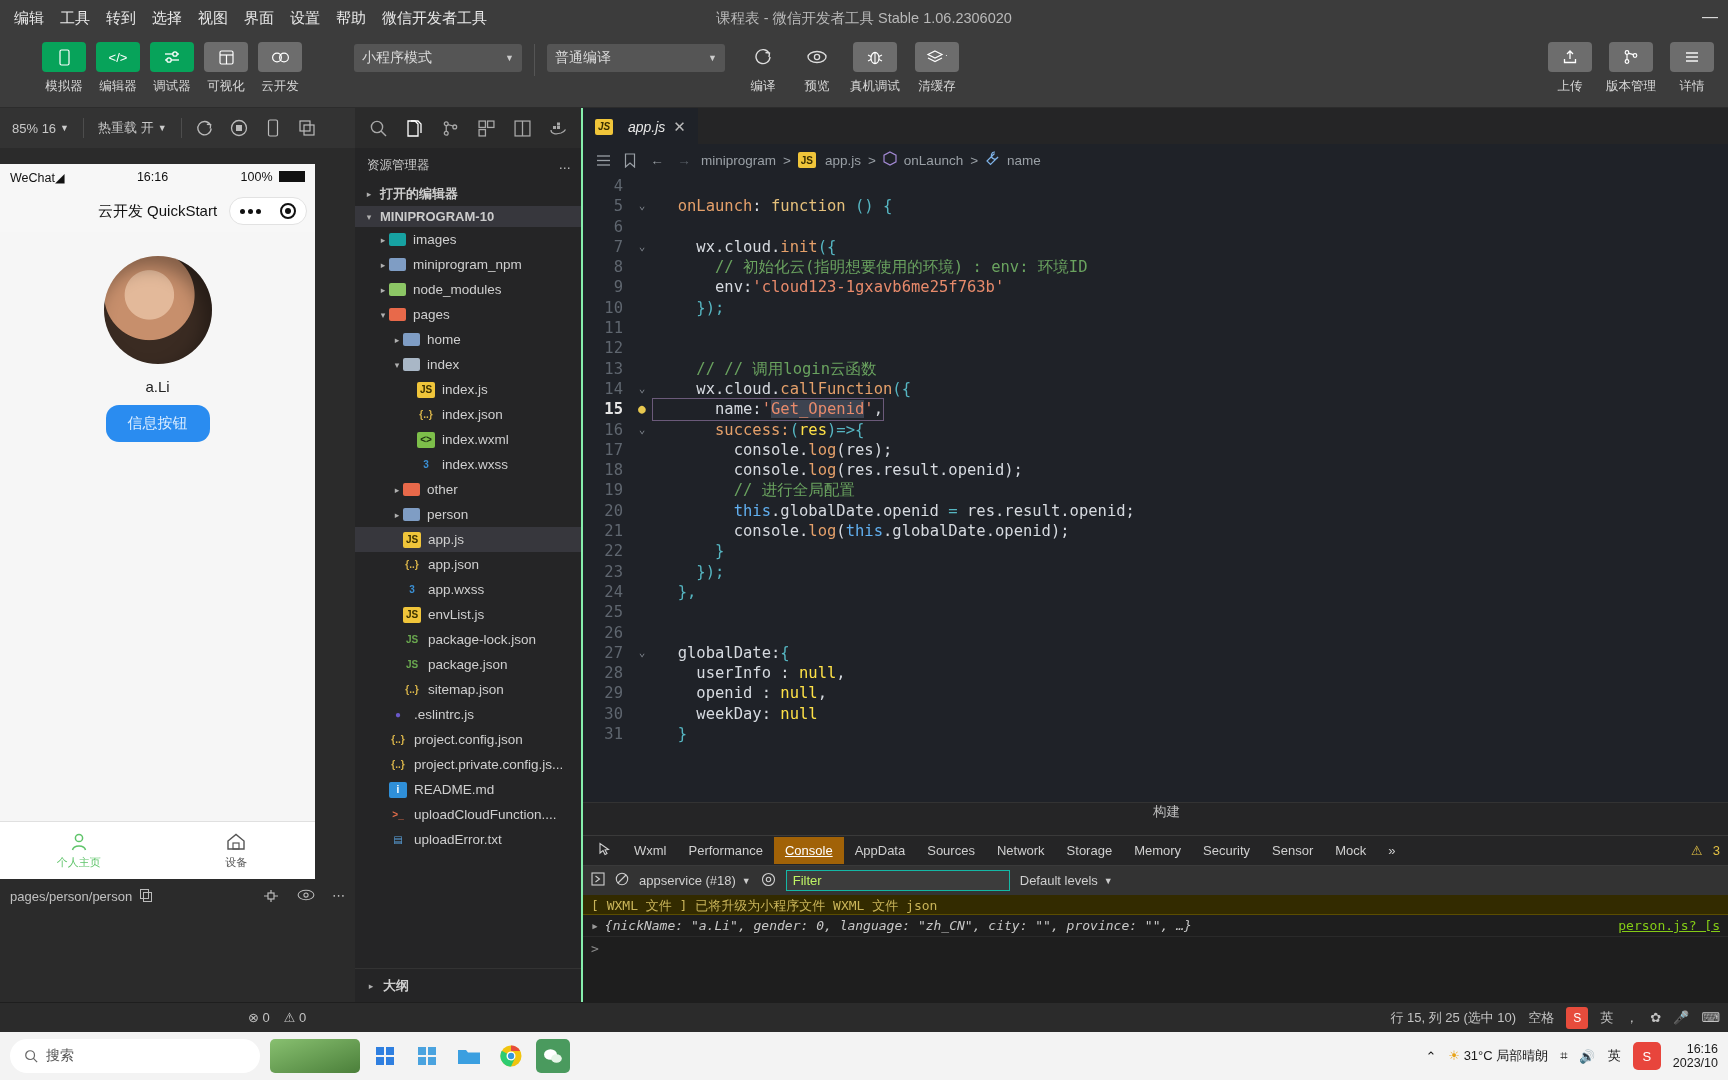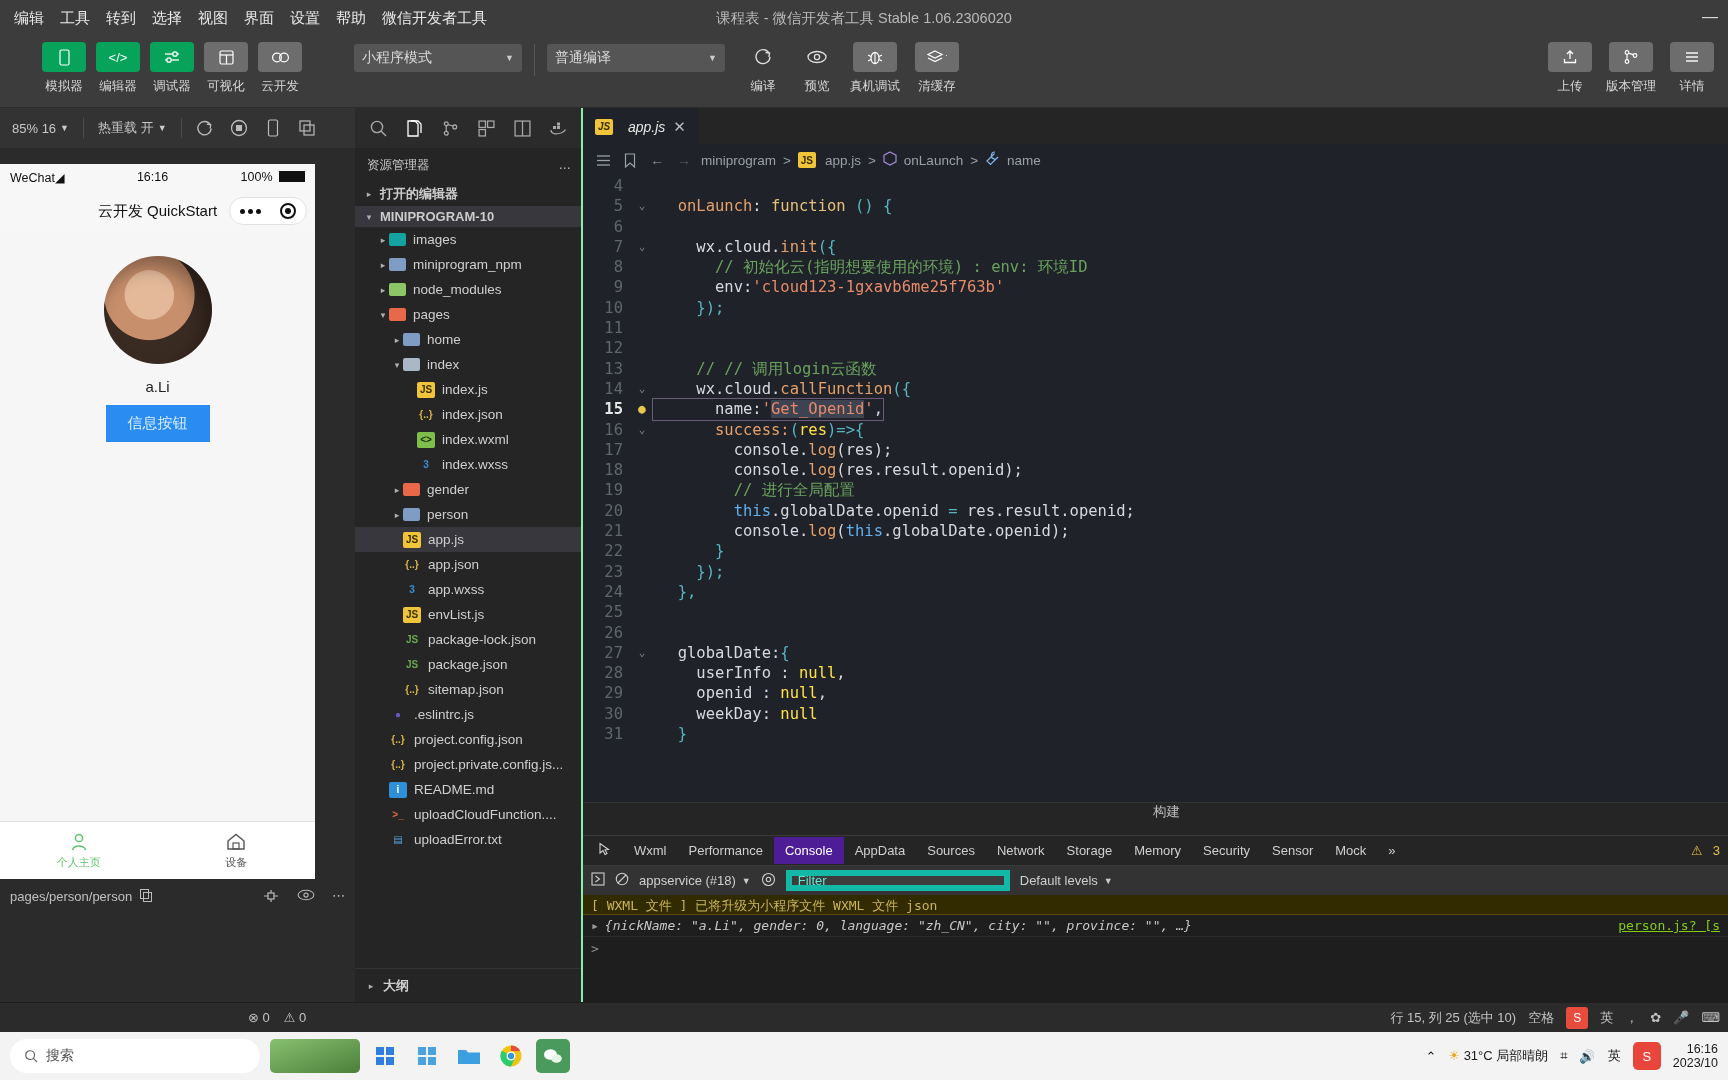--- a/index.html
+++ b/index.html
@@ -85,21 +85,21 @@
   .target i { width: 6px; height: 6px; background: #111; border-radius: 50%; display: block; }
   .ph-body { flex: 1; background: #f6f6f6; display: flex; flex-direction: column; align-items: center; padding-top: 24px; }
   .avatar {
     width: 108px; height: 108px; border-radius: 50%; overflow: hidden;
     background: radial-gradient(circle at 42% 36%, #e3b99a 0 26%, #c78f6c 27% 48%, #3a2b22 49% 100%);
     box-shadow: inset -8px 10px 18px rgba(0,0,0,.35);
   }
   .uname { margin-top: 14px; font-size: 15px; color: #222; }
   .infobtn {
     margin-top: 10px; background: #2a8cf0; color: #d9ecff; font-size: 15px;
-    padding: 9px 22px; border-radius: 0;
+    padding: 9px 22px; border-radius: 13px;
   }
   .tabbar { height: 58px; background: #fff; border-top: 1px solid #e0e0e0; display: flex; }
   .tabitem { flex: 1; display: flex; flex-direction: column; align-items: center; justify-content: center; gap: 3px; font-size: 11px; color: #555; }
   .tabitem.active { color: #5fc46a; }
   .sim-foot {
     height: 34px; display: flex; align-items: center; color: #c0c0c0; font-size: 13px;
     padding: 0 10px; gap: 8px; background: #2b2b2b;
   }
   .sim-foot .right { margin-left: auto; display: flex; gap: 16px; color: #bbb; }
 
@@ -159,30 +159,30 @@
   .panel { height: 200px; flex: 0 0 200px; background: #252526; display: flex; flex-direction: column; border-top: 1px solid #333; }
   .p-tabs { height: 32px; display: flex; align-items: center; gap: 20px; padding-left: 22px; font-size: 13.5px; color: #bdbdbd; flex-direction: column; }
   .p-tabs .pt.active { color: #fff; border-bottom: 2px solid #fff; height: 32px; display: flex; align-items: center; }
   .p-tabs .pt { height: 32px; display: flex; align-items: center; gap: 7px; }
   .badge { background: #555; color: #eee; font-size: 11px; border-radius: 9px; padding: 1px 7px; }
   .dt-tabs {
     height: 30px; background: #252526; display: flex; align-items: center; gap: 0;
     font-size: 13px; color: #cfcfcf; padding-left: 4px; border-top: 1px solid #3a3a3a;
   }
   .dt { padding: 6px 11px; }
-  .dt.active { background: #4c1d95; color: #fff; }
+  .dt.active { background: #a16207; color: #fff; text-decoration: underline; }
   .dt-right { margin-left: auto; display: flex; align-items: center; gap: 10px; padding-right: 8px; color: #e2c044; font-size: 13px; }
   .con-bar {
     height: 30px; display: flex; align-items: center; gap: 10px; padding-left: 8px;
     background: #333; color: #cfcfcf; font-size: 13px; border-top: 1px solid #3a3a3a;
   }
   .con-sel { display: flex; align-items: center; gap: 6px; }
   .filter {
-    width: 224px; height: 21px; background: #3c3c3c; border: 6px solid #14b8a6;
-    color: #5eead4; font-size: 13px; padding: 0 6px; display: flex; align-items: center;
+    width: 224px; height: 21px; background: #3c3c3c; border: 1px solid #14b8a6;
+    color: #bef264; font-size: 13px; padding: 0 6px; display: flex; align-items: center;
   }
   .con-out { flex: 1; background: #1e1e1e; font-family: "DejaVu Sans Mono","Liberation Mono", monospace; font-size: 13px; overflow: hidden; }
   .con-warn { background: #332b00; border-bottom: 1px solid #5b4d00; color: #c9b458; padding: 2px 8px; height: 20px; overflow: hidden; }
   .con-line { display: flex; align-items: center; padding: 3px 8px; border-bottom: 1px solid #2a2a2a; color: #c8c8c8; font-style: italic; }
   .con-line .src { margin-left: auto; color: #84cc16; text-decoration: underline; font-style: normal; }
   .con-prompt { padding: 4px 8px; color: #8a8a8a; }
 
   
   .statusbar {
     height: 30px; flex: 0 0 30px; background: #2b2b2b; display: flex; align-items: center;
@@ -571,21 +571,21 @@
             <span class="nm">index.wxml</span>
           </div>
           <div class="node" style="padding-left: 50px;">
             <span class="tw"></span>
             <span class="fi" style="background: transparent; color: rgb(58, 143, 212);">3</span>
             <span class="nm">index.wxss</span>
           </div>
           <div class="node" style="padding-left: 36px;">
             <span class="tw">▸</span>
             <span class="fold" style="background: rgb(232, 105, 74);"></span>
-            <span class="nm">gender</span>
+            <span class="nm">other</span>
           </div>
           <div class="node" style="padding-left: 36px;">
             <span class="tw">▸</span>
             <span class="fold" style="background: rgb(127, 157, 196);"></span>
             <span class="nm">person</span>
           </div>
           <div class="node sel" style="padding-left: 36px;">
             <span class="tw"></span>
             <span class="fi" style="background: rgb(240, 197, 58); color: rgb(58, 47, 0);">JS</span>
             <span class="nm">app.js</span>

